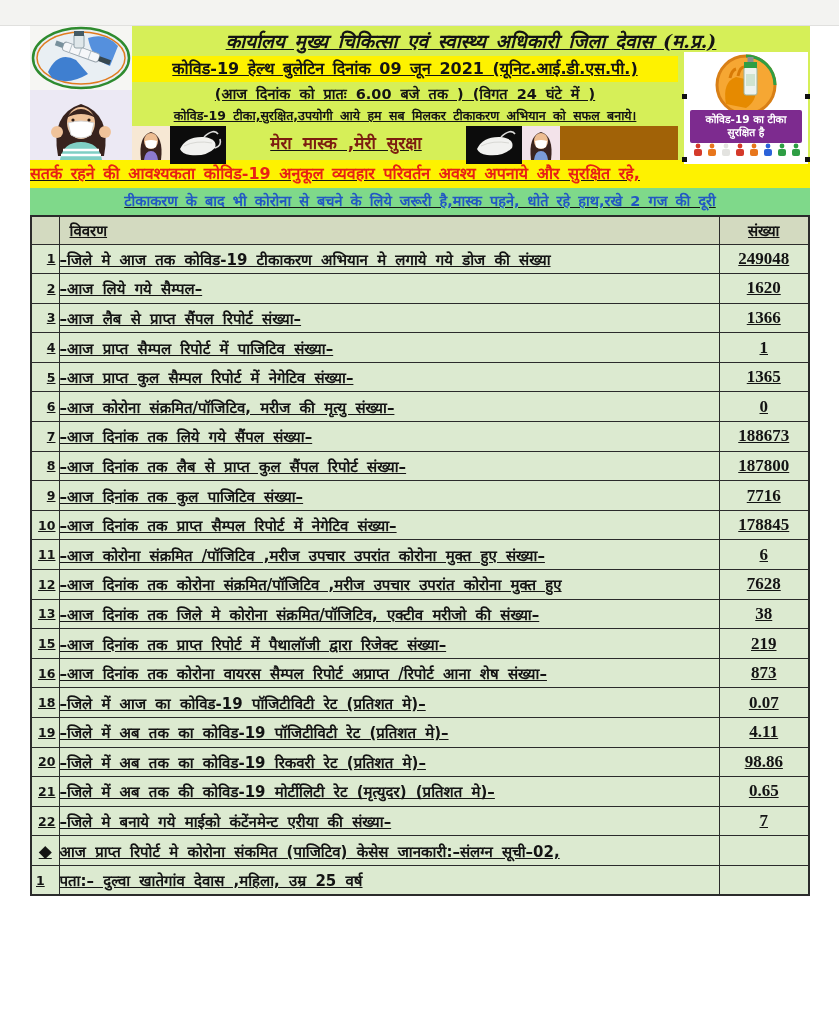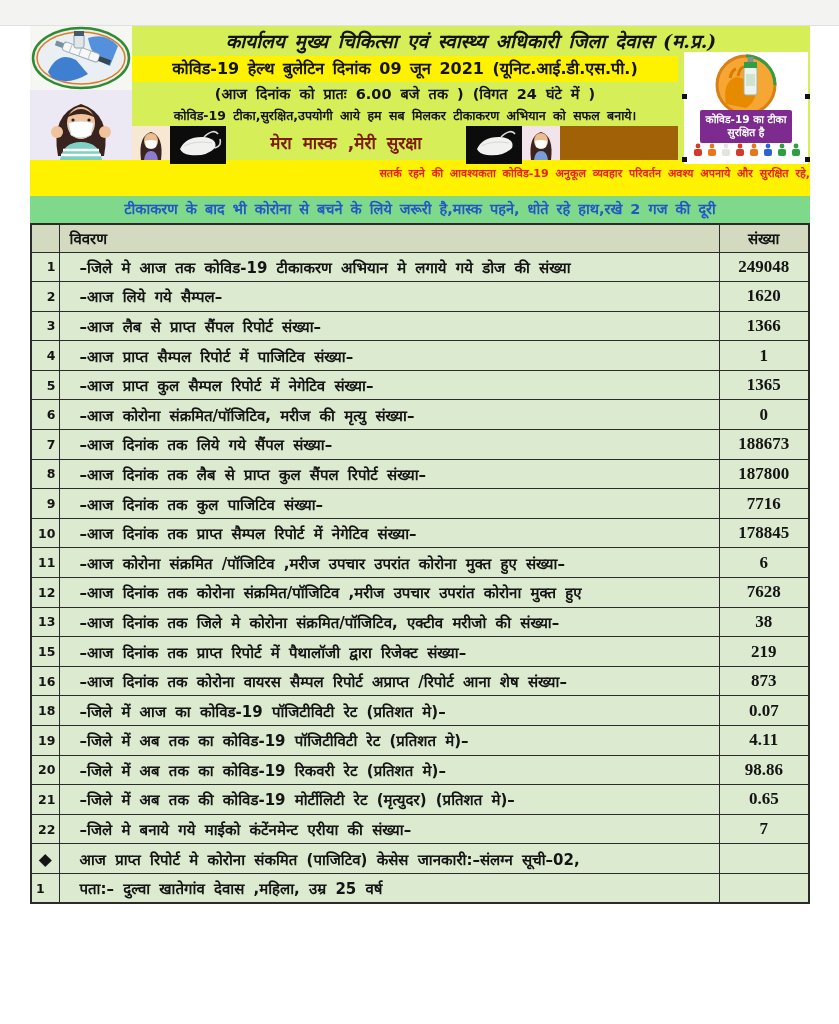--- a/index.html
+++ b/index.html
@@ -7,21 +7,21 @@
   body {
     width: 839px; height: 1024px; overflow: hidden;
     font-family: "DejaVu Sans", sans-serif;
     color: #141414;
   }
   .scan-strip {
     width: 100%; height: 26px;
     background: var(--scan-strip, #f3f3f1);
     border-bottom: 1px solid #e0e0de;
   }
-  .page { width: 780px; margin-left: 30px; }
+  .page { width: 780px; margin-left: 30px; text-decoration: underline; }
 
   
   .header {
     display: flex; background: var(--lime, #d6ef58);
     height: 134px; position: relative;
   }
   .hleft { width: 102px; flex: 0 0 102px; display: flex; flex-direction: column; }
   .hleft .img1 { height: 64px; background: var(--lime, #d6ef58); }
   .hleft .img2 { height: 70px; }
   .hmain { flex: 1; display: flex; flex-direction: column; min-width: 0; }
@@ -66,31 +66,31 @@
     position: absolute; right: 2px; top: -4px;
     width: 124px; height: 112px; background: #ffffff;
     display: flex; flex-direction: column; align-items: center;
   }
   .badge .handle { position: absolute; width: 5px; height: 5px; background: #111; }
   .badge .h-tl { left: -2px; top: 42px; }
   .badge .h-tr { right: -2px; top: 42px; }
   .badge .h-bl { left: -2px; bottom: 2px; }
   .badge .h-br { right: -2px; bottom: 2px; }
   .badge-text {
-    width: 92px; background: var(--badge-purple, #7d2b8f);
+    width: 112px; background: var(--badge-purple, #7d2b8f);
     color: #fff; font-weight: bold; font-size: 10.5px; line-height: 13px;
     text-align: center; padding: 3px 2px 4px; border-radius: 2px;
     margin-top: -6px;
   }
 
   
   .banner-alert {
     background: var(--yellow, #fef200); color: var(--red-text, #e82015);
-    font-weight: bold; font-size: 11px; line-height: 28px; height: 36px;
-    text-align: right; white-space: nowrap; overflow: hidden; word-spacing: 3px;
+    font-weight: bold; font-size: 16px; line-height: 28px; height: 28px;
+    text-align: left; white-space: nowrap; overflow: hidden; word-spacing: 3px;
   }
   .banner-advice {
     background: var(--banner-green, #7fd98a); color: var(--blue-text, #2257c4);
     font-weight: bold; font-size: 14.5px; line-height: 27px; height: 27px;
     text-align: center; white-space: nowrap; overflow: hidden; word-spacing: 3px;
   }
 
   
   table.bulletin {
     width: 100%; border-collapse: collapse; table-layout: fixed;
@@ -112,21 +112,21 @@
   th.c-desc { text-align: left; padding-left: 10px; }
   th.c-count { text-align: center; }
   table.bulletin td { height: 29.6px; }
   td.c-sno {
     text-align: right; padding-right: 3px;
     font-size: 12.5px; font-weight: bold;
   }
   td.c-sno.diamond { text-align: center; padding-right: 0; font-size: 17px; }
   td.c-sno.footer-one { text-align: left; padding-left: 4px; }
   td.c-desc {
-    text-align: left; padding-left: 20px;
+    text-align: left; padding-left: 0;
     font-size: 15px; font-weight: bold; word-spacing: 4px;
   }
   td.c-count {
     text-align: center;
     font-family: "Liberation Serif", "DejaVu Serif", serif;
     font-size: 17px; font-weight: bold;
   }
 </style>
 </head>
 <body>

